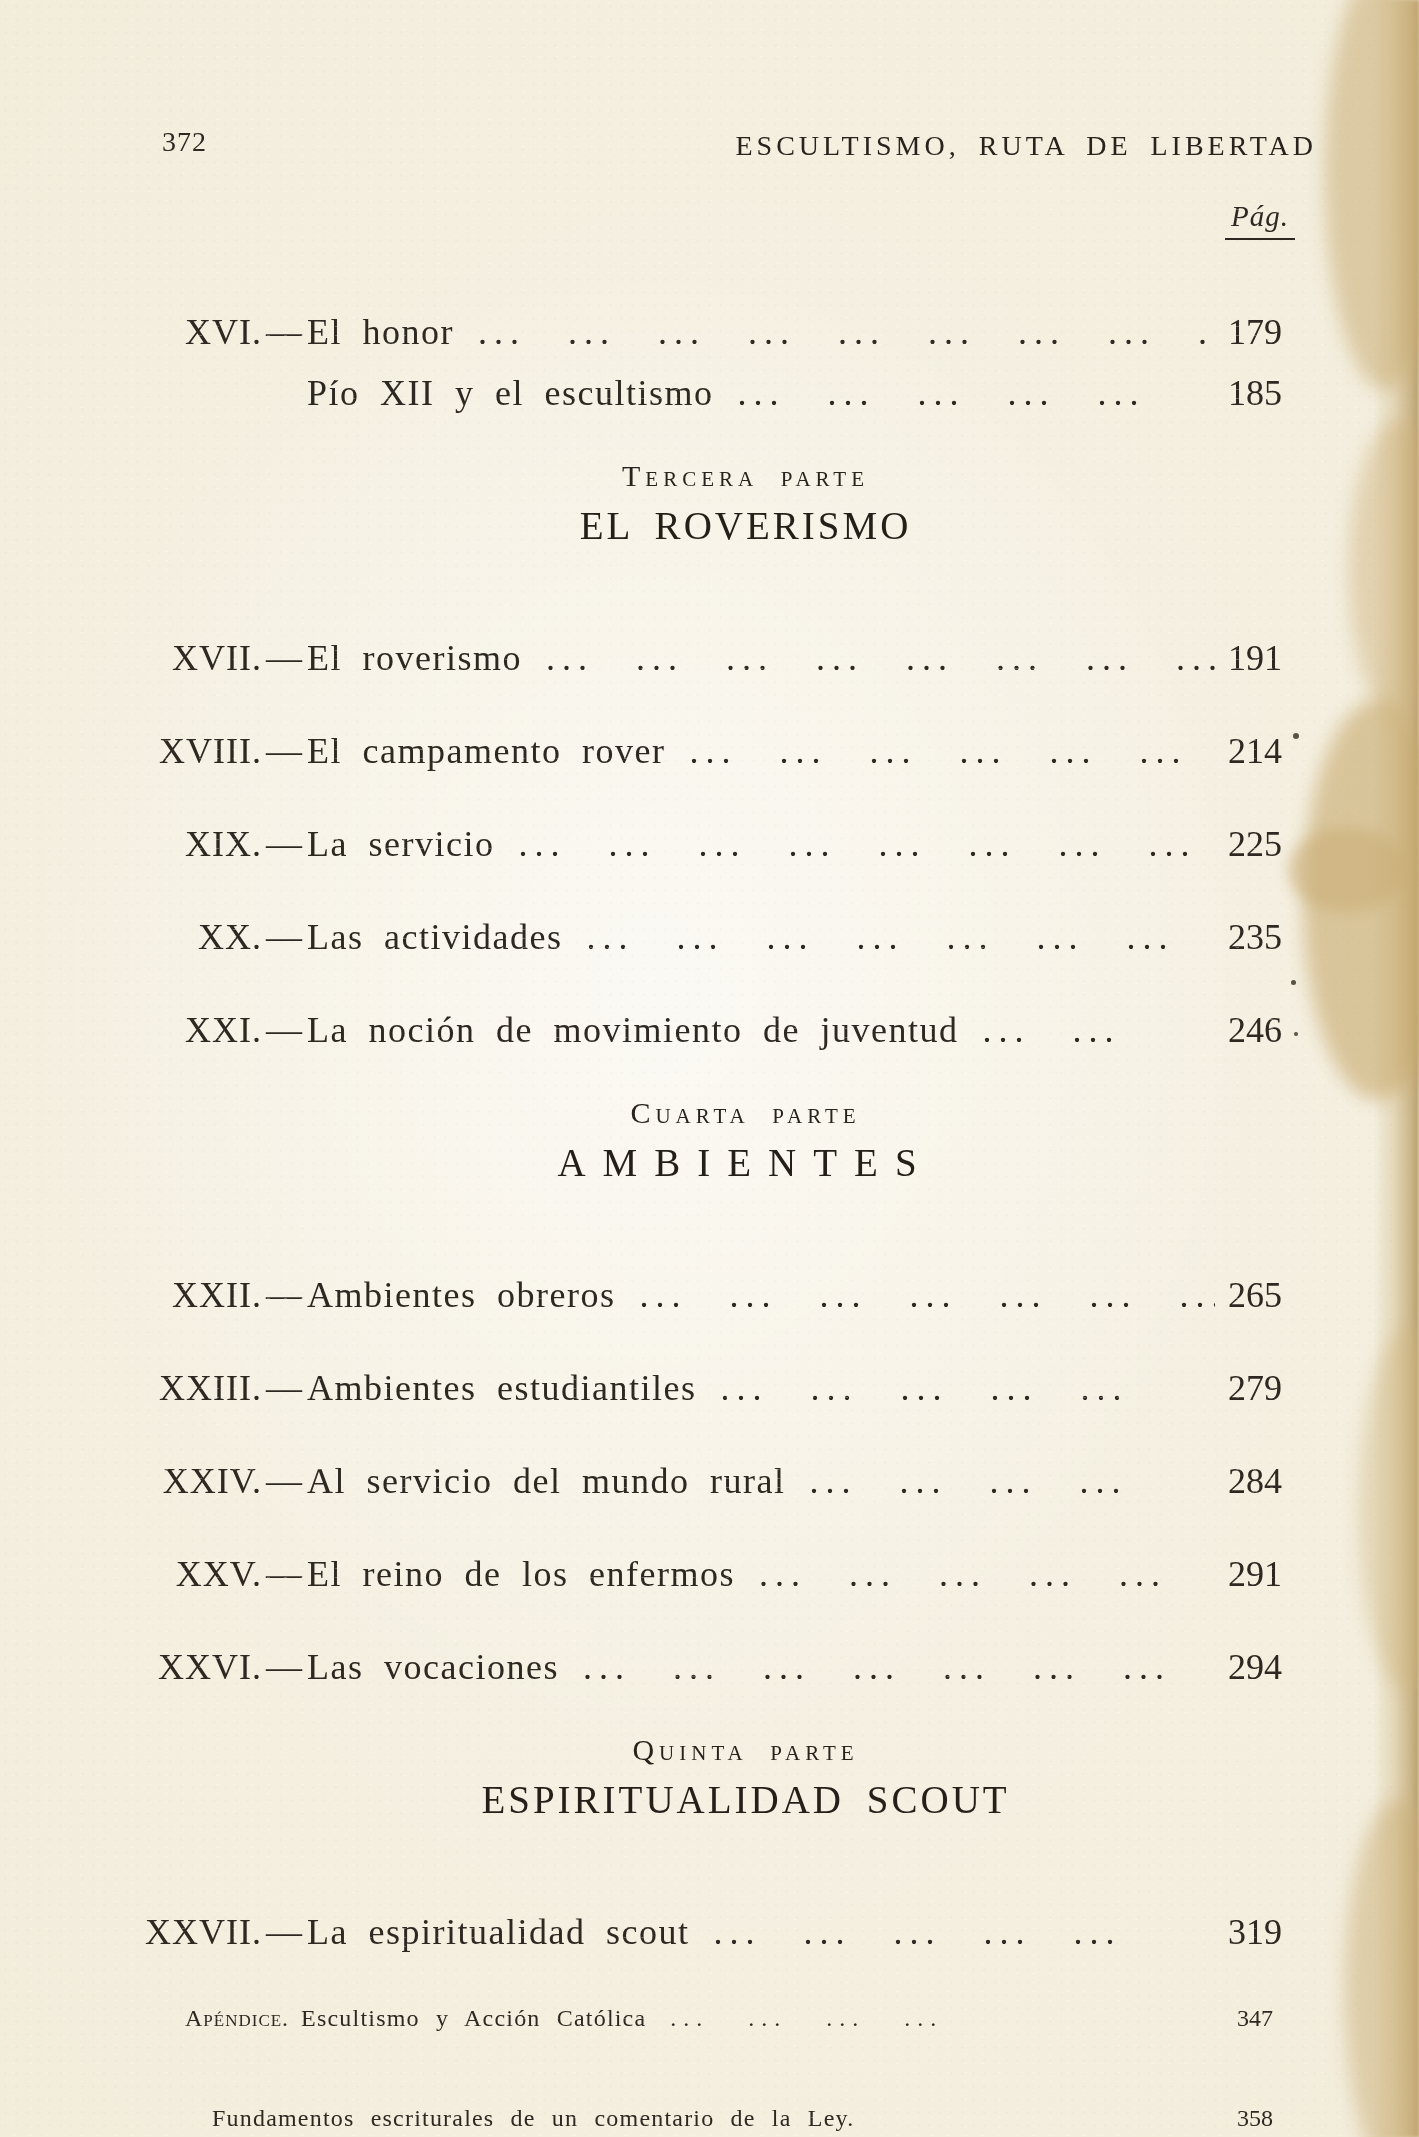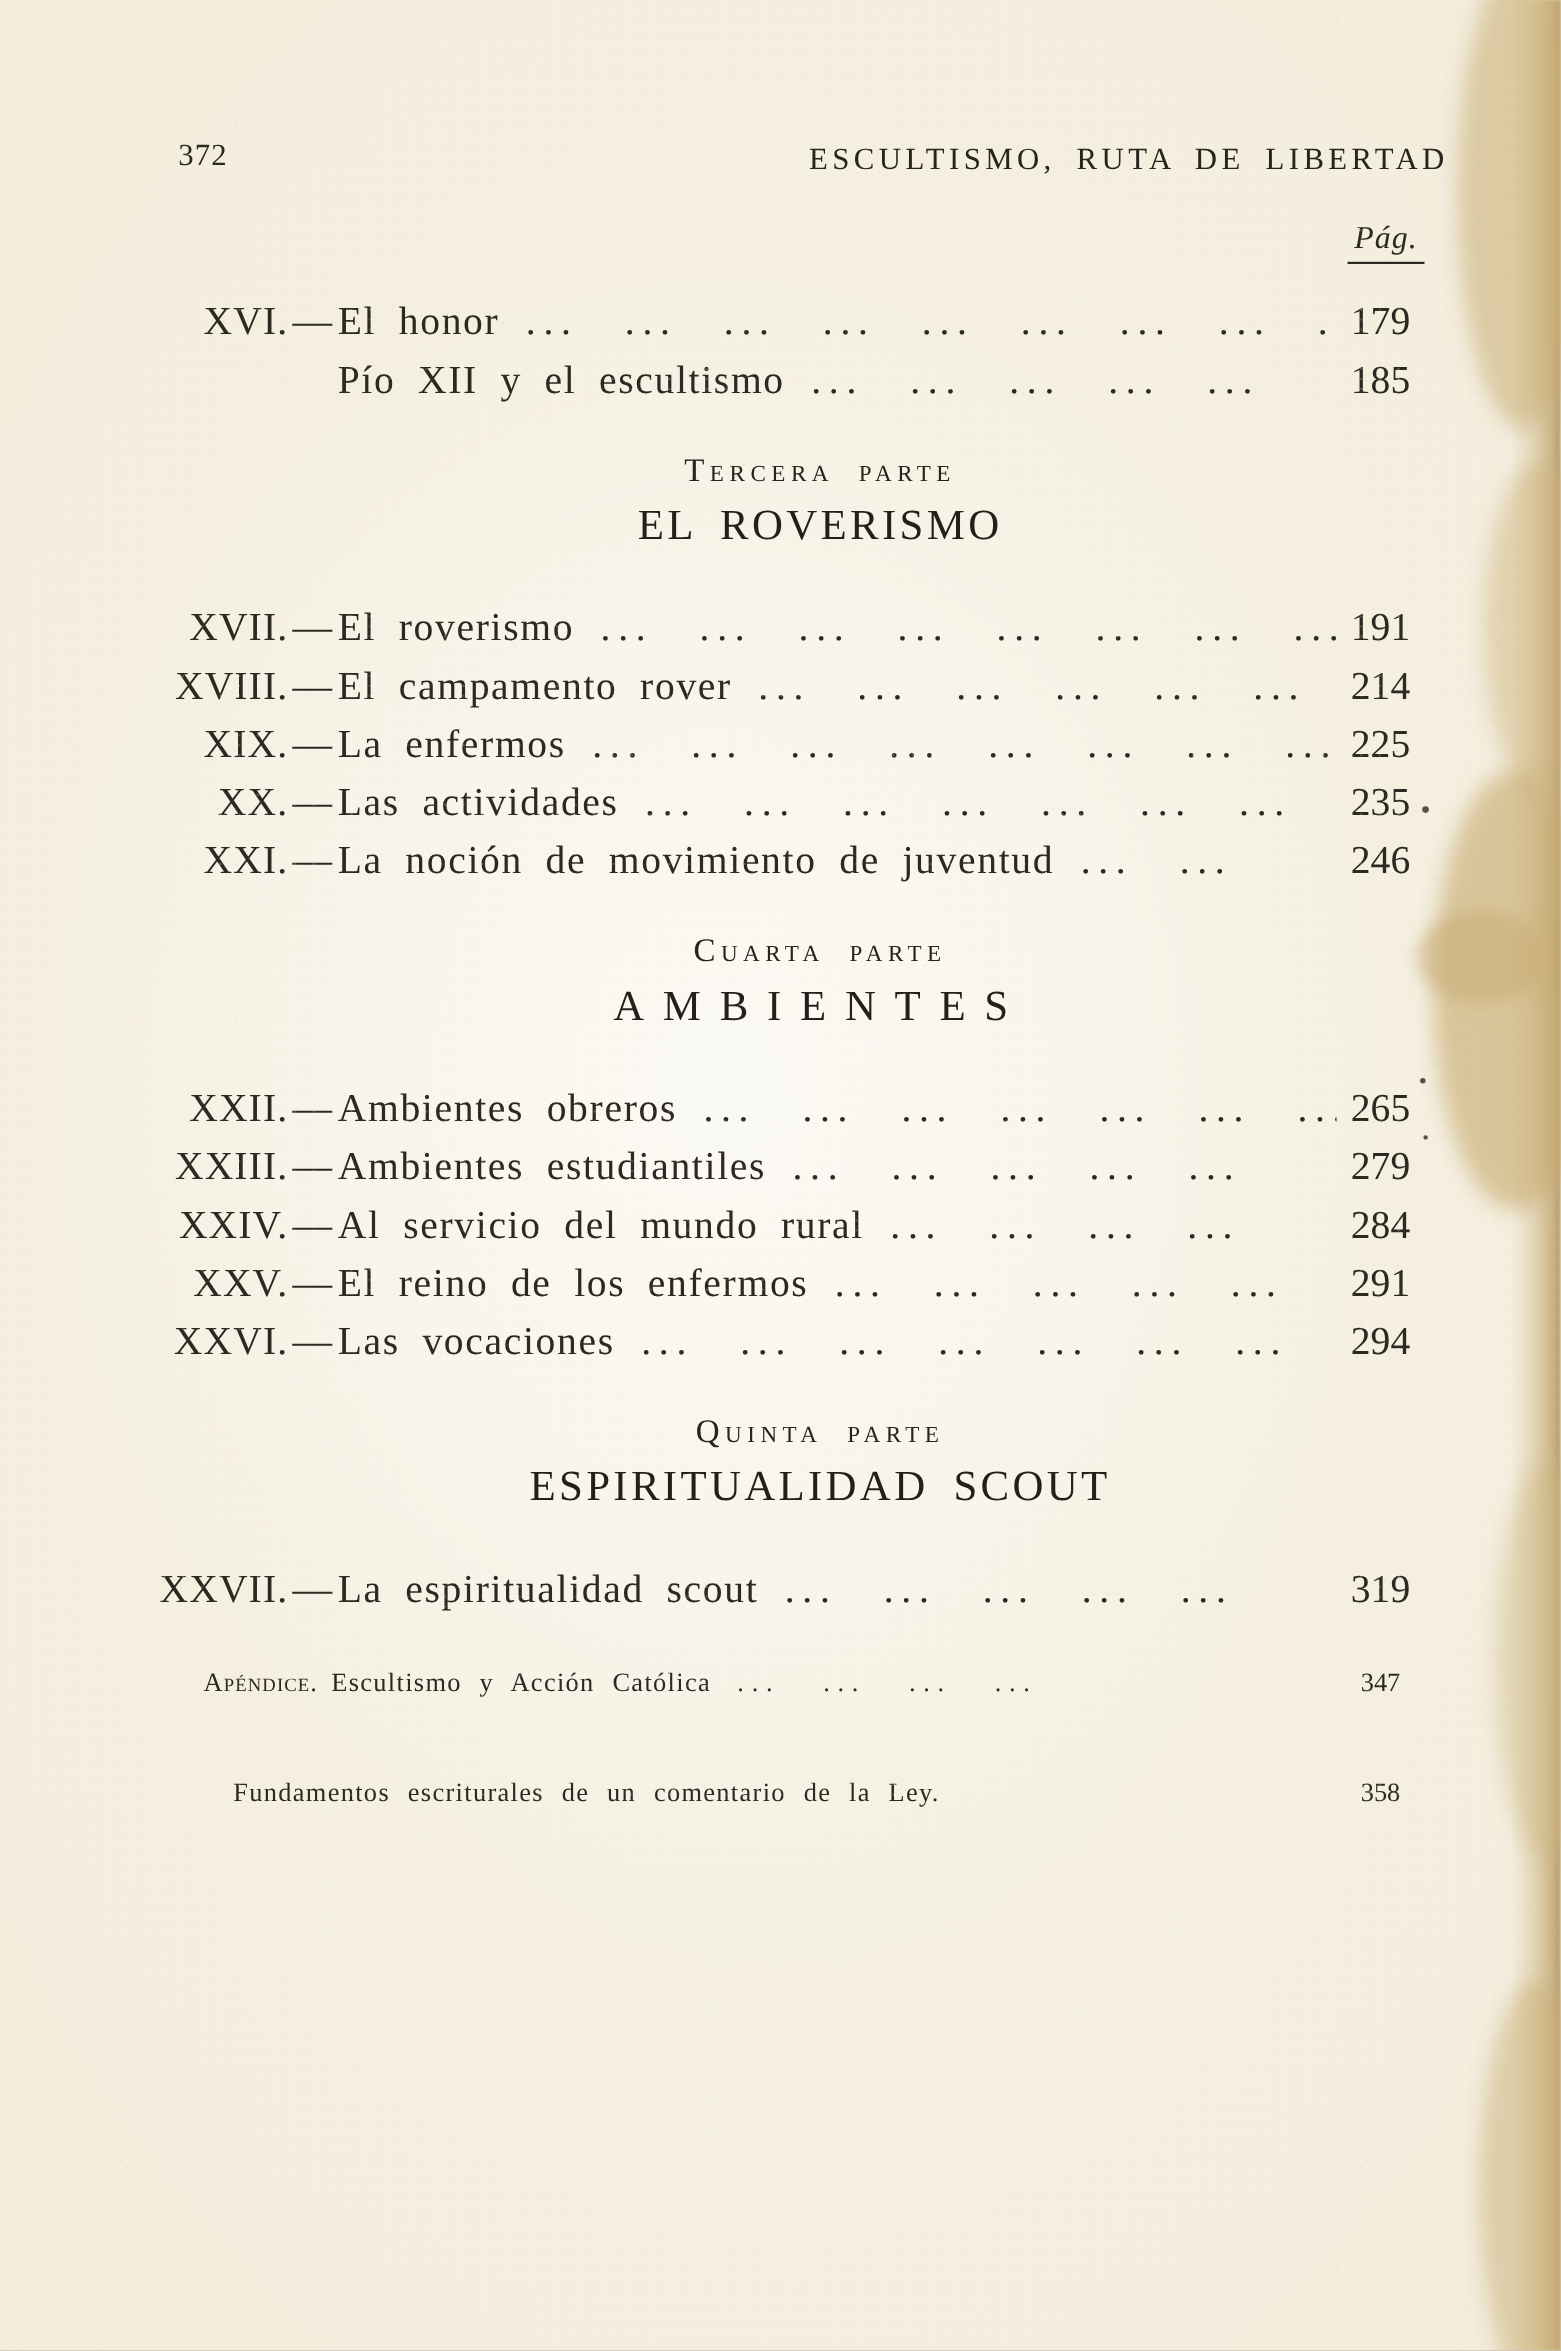--- a/index.html
+++ b/index.html
@@ -53,21 +53,21 @@
   }
   .pag-row { margin-top:28px; padding-right:124px; text-align:right; height:58px; }
   .pag-label {
     display:inline-block; font-style:italic; font-size:29px; letter-spacing:1px;
     border-bottom:2px solid #2e2822; padding:0 6px 5px 6px;
   }
 
   
   .toc { padding-left:140px; padding-right:124px; }
   .toc-row { display:flex; align-items:baseline; font-size:36px; line-height:40px; margin-bottom:13px; }
-  .cell-num { flex:0 0 122px; text-align:right; white-space:nowrap; letter-spacing:1px; }
+  .cell-num { flex:0 0 122px; text-align:right; white-space:nowrap; letter-spacing:1px;margin-top:40px; }
   .cell-dash { flex:0 0 auto; margin:0 5px 0 4px; }
   .cell-dash.hidden { visibility:hidden; }
   .cell-title { flex:0 0 auto; white-space:nowrap; letter-spacing:1.5px; word-spacing:10px; }
   .leader { flex:1 1 auto; overflow:hidden; white-space:nowrap; }
   .dots { letter-spacing:7px; word-spacing:26px; padding-left:24px; }
   .cell-page { flex:0 0 80px; text-align:center; white-space:nowrap; }
 
   .group-first { margin-top:14px; }
 
   
@@ -133,21 +133,21 @@
     <span class="cell-num">XVIII.</span>
     <span class="cell-dash">—</span>
     <span class="cell-title">El campamento rover</span>
     <span class="leader"><span class="dots">... ... ... ... ... ...</span></span>
     <span class="cell-page">214</span>
   </div>
 
   <div class="toc-row">
     <span class="cell-num">XIX.</span>
     <span class="cell-dash">—</span>
-    <span class="cell-title">La enfermos</span>
+    <span class="cell-title">La servicio</span>
     <span class="leader"><span class="dots">... ... ... ... ... ... ... ...</span></span>
     <span class="cell-page">225</span>
   </div>
 
   <div class="toc-row">
     <span class="cell-num">XX.</span>
     <span class="cell-dash">—</span>
     <span class="cell-title">Las actividades</span>
     <span class="leader"><span class="dots">... ... ... ... ... ... ...</span></span>
     <span class="cell-page">235</span>

